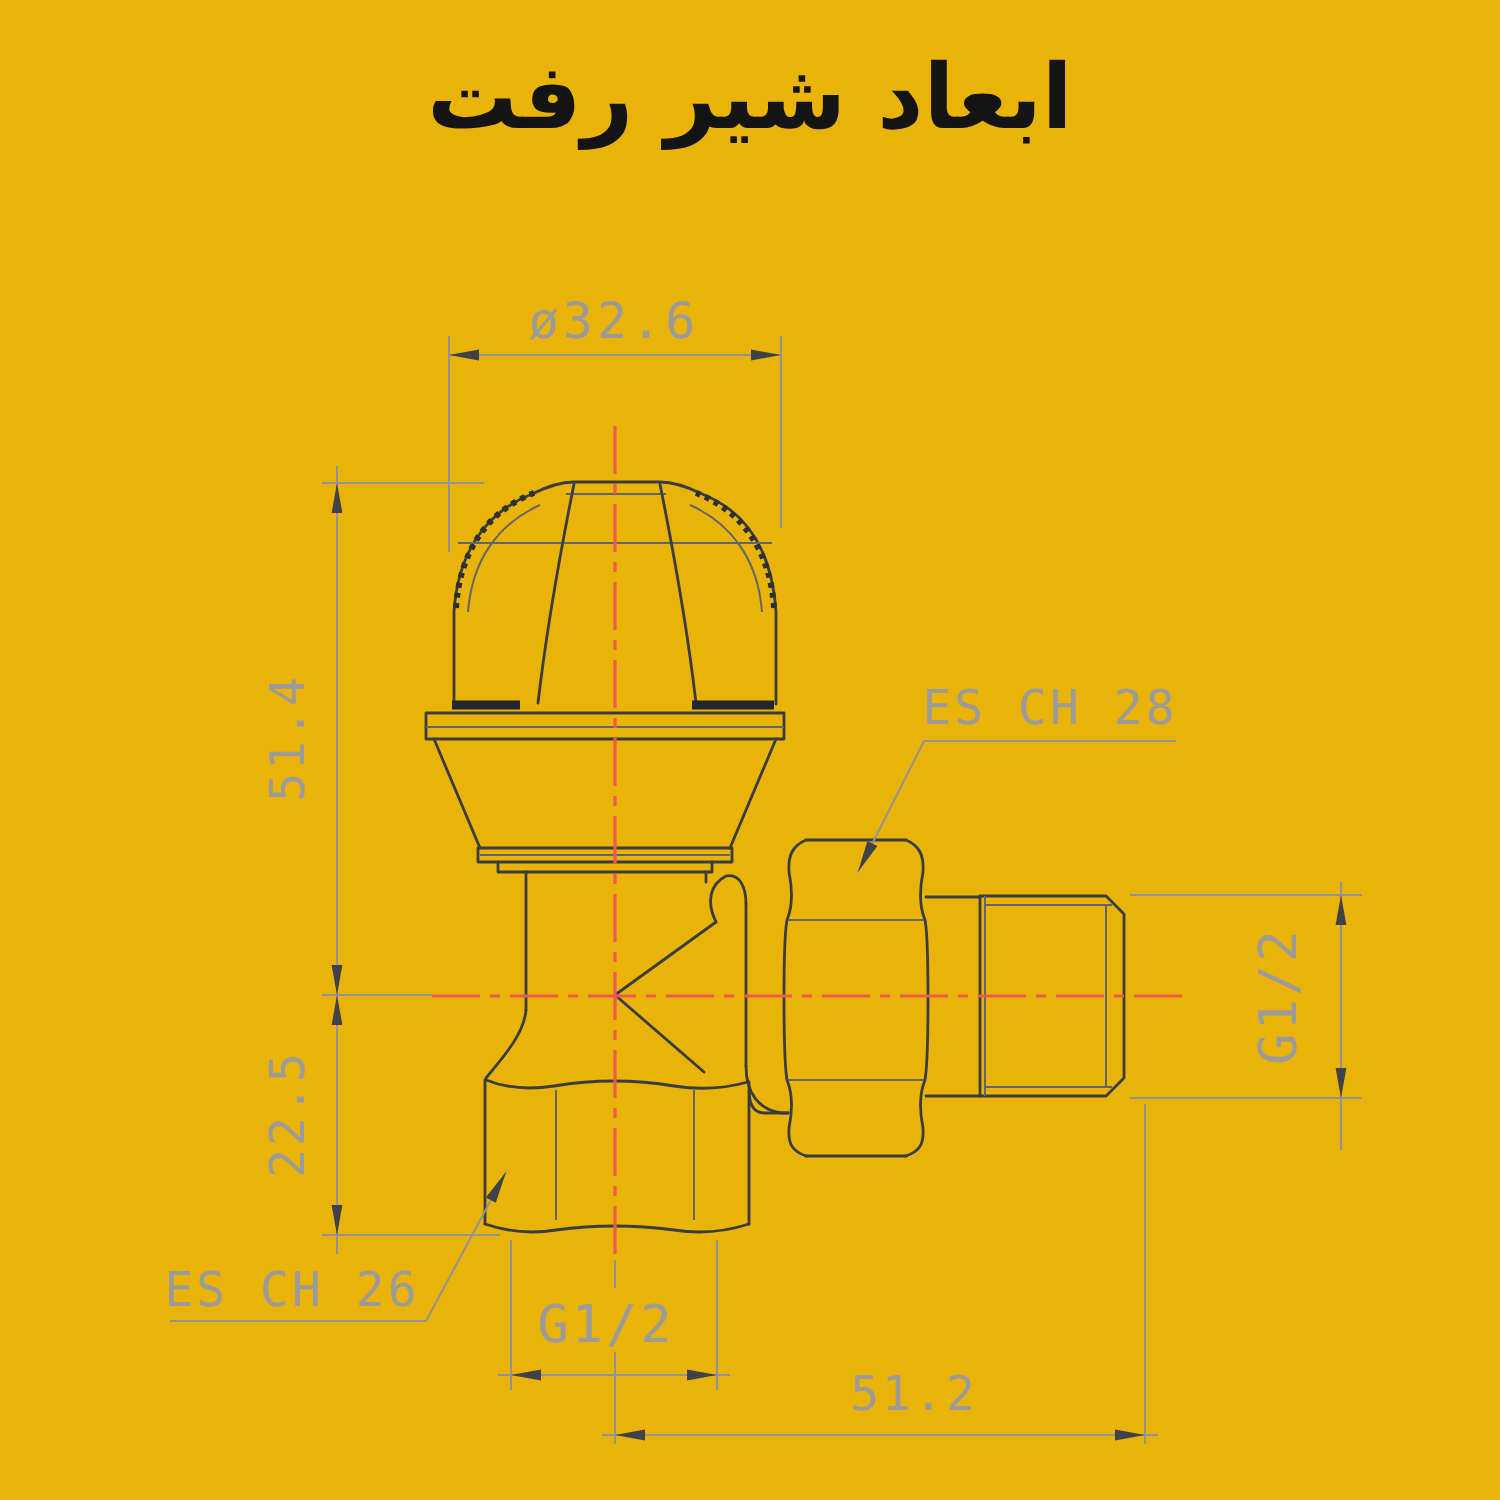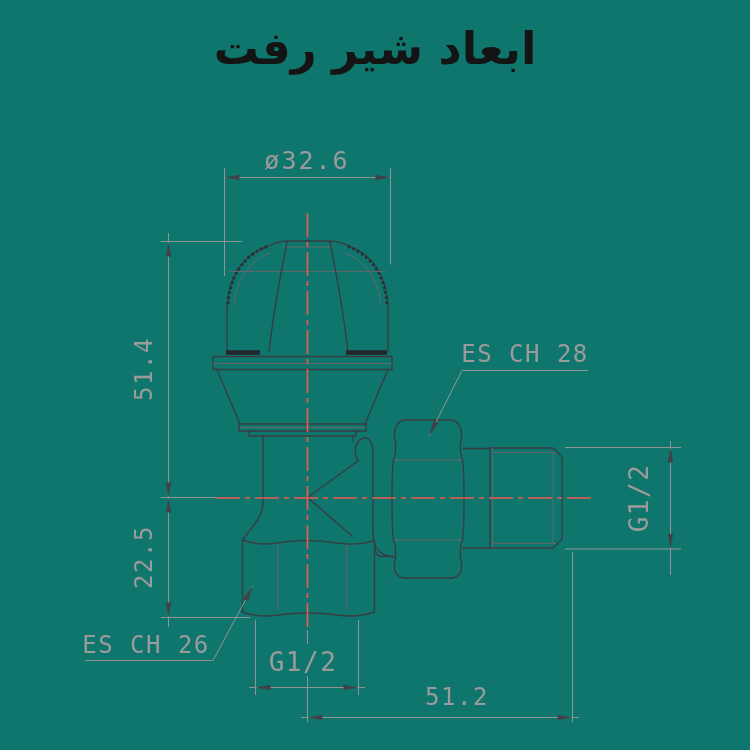--- a/index.html
+++ b/index.html
@@ -1,16 +1,16 @@
 <!DOCTYPE html>
 <html><head>
 <meta charset="utf-8">
 <style>
   html,body{margin:0;padding:0;background:#ffffff;}
-  .canvas{position:relative;width:750px;height:750px;background:#0f766e;overflow:hidden;
+  .canvas{position:relative;width:750px;height:750px;background:#eab308;overflow:hidden;
           font-family:"DejaVu Sans", sans-serif;}
   .title{position:absolute;top:22px;left:0;width:100%;text-align:center;direction:rtl;
          font-family:"DejaVu Sans", sans-serif;font-weight:700;font-size:45px;color:#141414;
          letter-spacing:0;}
   svg{position:absolute;left:0;top:0;}
   .part{stroke:#383d42;stroke-width:1.4;fill:none;stroke-linecap:round;stroke-linejoin:round;}
   .part-thin{stroke:#62666a;stroke-width:1;fill:none;}
   .part-thick{stroke:#23272b;stroke-width:4.6;fill:none;}
   .hatch{stroke:#2b3034;stroke-width:3;fill:none;stroke-dasharray:2.5 2.6;}
   .dim{stroke:#909496;stroke-width:1;fill:none;}

